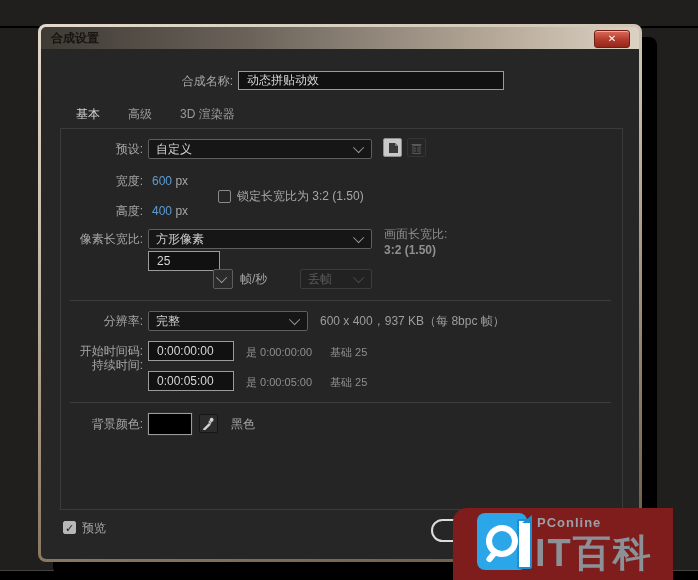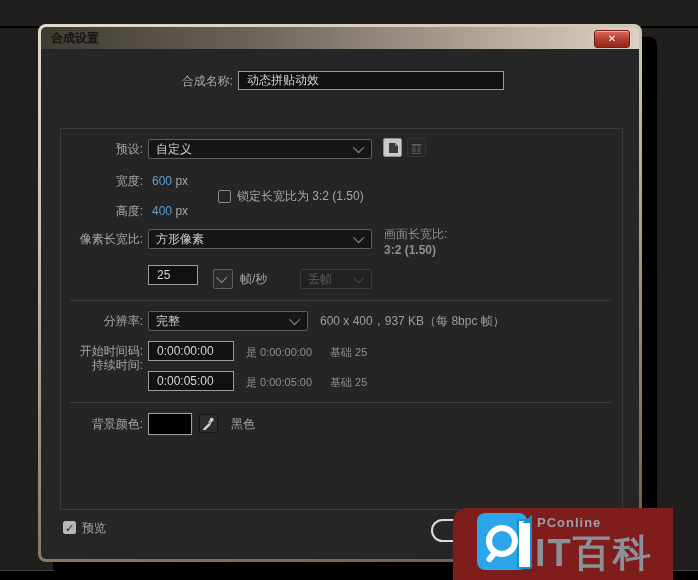--- a/index.html
+++ b/index.html
@@ -71,20 +71,25 @@
       <div class="close-btn">
         <span>✕</span>
       </div>
     </div>
 
     <div class="body">
 
       <div class="a lbl" style="left:90px;top:22px;width:102px;text-align:right;">合成名称:</div>
       <input class="a txt-input" style="left: 197px; top: 22px; width: 266px; height: 19px;" value="动态拼贴动效">
 
+      <div class="a tabs" style="left:35px;top:57px;">
+        <div class="tab active">基本</div>
+        <div class="tab">高级</div>
+        <div class="tab">3D 渲染器</div>
+      </div>
 
       <div class="a panel" style="left:19px;top:79px;width:561px;height:380px;"></div>
 
       <div class="a rlbl" style="top:90px;">预设:</div>
       <div class="a dropdown" style="left:107px;top:90px;width:224px;height:20px;">
         <span>自定义</span>
         <span class="chev"></span>
       </div>
       <div class="a iconbtn" style="left:342px;top:89px;background:#c9c9c9;border:1px solid #8e8e8e;">
         <svg width="12" height="12" viewBox="0 0 12 12">
@@ -115,21 +120,21 @@
       </div>
 
       <div class="a dropdown" style="left:107px;top:180px;width:224px;height:20px;">
         <span>方形像素</span>
         <span class="chev"></span>
       </div>
       <div class="a rlbl" style="top:180px;">像素长宽比:</div>
       <div class="a gray-info" style="left:343px;top:177px;font-size:12px;">画面长宽比:</div>
       <div class="a gray-info" style="left:343px;top:194px;font-size:12px;font-weight:bold;">3:2 (1.50)</div>
 
-      <input class="a txt-input" style="left: 107px; top: 216px; width: 50px; height: 20px;" value="25">
+      <input class="a txt-input" style="left: 107px; top: 202px; width: 72px; height: 20px;" value="25">
       <div class="a dropdown" style="left:172px;top:220px;width:20px;height:20px;justify-content:center;background:#2b2b2b;">
         <span class="chev"></span>
       </div>
       <div class="a lbl" style="left:199px;top:220px;">帧/秒</div>
       <div class="a dropdown disabled" style="left:259px;top:220px;width:72px;height:20px;">
         <span>丢帧</span>
         <span class="chev"></span>
       </div>
 
       <div class="a sep" style="left:29px;top:251px;width:541px;"></div>

